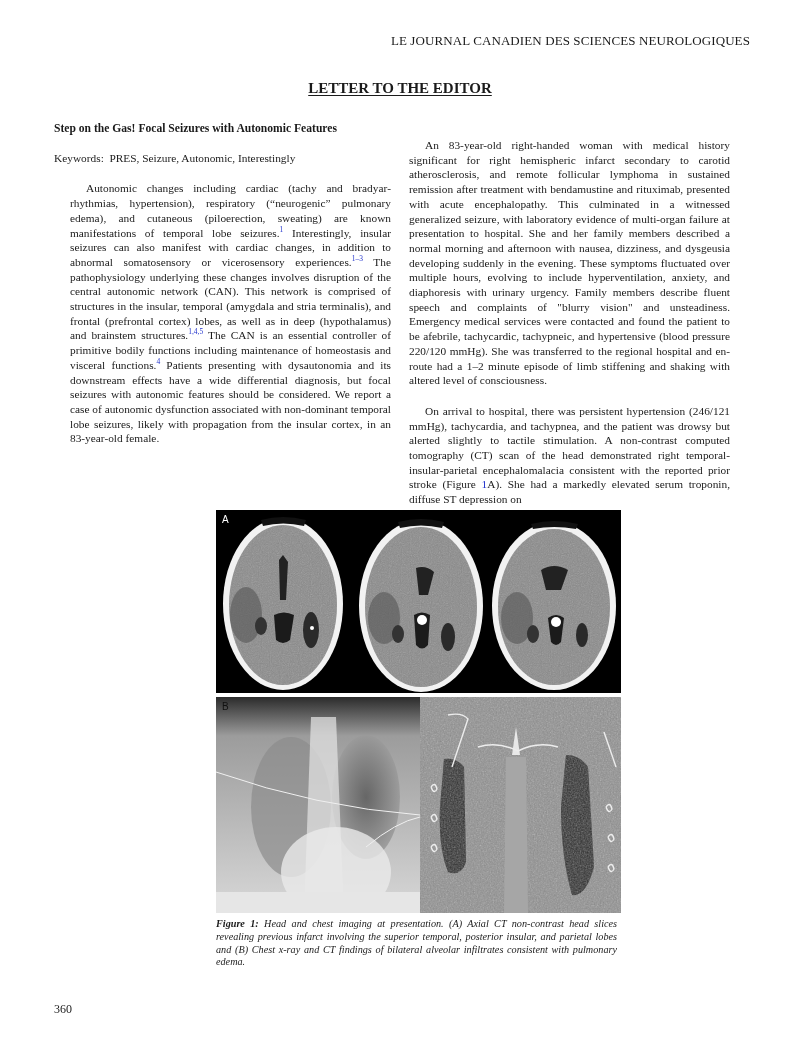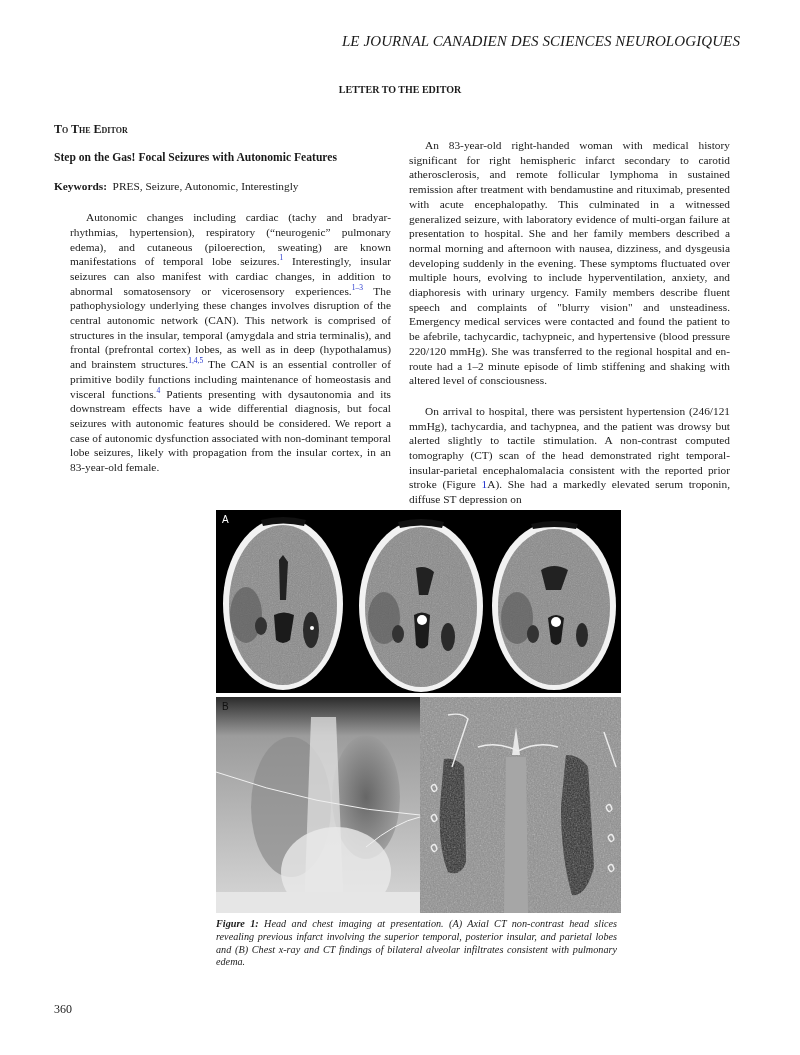--- a/index.html
+++ b/index.html
@@ -1,27 +1,27 @@
 <!DOCTYPE html>
 <html><head>
 <meta charset="utf-8">
 <style>
   html, body { margin: 0; padding: 0; background: #ffffff; }
   body { width: 800px; height: 1055px; position: relative; overflow: hidden;
          font-family: "Liberation Serif", "DejaVu Serif", serif; color: #1a1a1a; }
-  .running-head { position: absolute; top: 33px; right: 60px; font-size: 15px; letter-spacing: 0.1px; font-style: italic; }
+  .running-head { position: absolute; top: 33px; right: 50px; font-size: 13px; letter-spacing: 0.1px; }
   .section-title { position: absolute; top: 79px; left: 0; width: 800px; text-align: center; }
-  .section-title span { font-weight: bold; font-size: 10px; text-underline-offset: 2px; }
+  .section-title span { font-weight: bold; font-size: 15px; text-decoration: underline; text-underline-offset: 2px; }
   .col { position: absolute; top: 122px; width: 353px; font-size: 11.35px; line-height: 14.7px; text-align: justify; }
   .col-left { left: 54px; }
   .col-right { left: 393px; }
   .to-editor { font-weight: bold; font-variant: small-caps; font-size: 12px; margin: 0 0 14px 0; }
   .article-title { font-weight: bold; font-size: 11.6px; margin: 0 0 14px 0; }
   .keywords { margin: 0 0 14px 0; }
-  .keywords b { font-weight: bold; }
+  .keywords b { font-weight: normal; }
   .para { margin: 16px; text-indent: 16px; hyphens: manual; }
   sup { font-size: 7.5px; line-height: 0; vertical-align: 5px; }
   .ref { color: #2233cc; }
   .figure { position: absolute; left: 216px; top: 510px; width: 405px; height: 403px; background: #fff; }
   .panel-a { position: absolute; left: 0; top: 0; width: 405px; height: 183px; background: #000; overflow: hidden; }
   .panel-b { position: absolute; left: 0; top: 187px; width: 405px; height: 216px; overflow: hidden; }
   .panel-label { position: absolute; left: 6px; top: 4px; color: #fff; font-family: "Liberation Sans", sans-serif; font-size: 10px; }
   .panel-b .panel-label { color: #111; }
   .caption { position: absolute; left: 216px; top: 918px; width: 401px; font-style: italic; font-size: 10.2px; line-height: 12.8px; text-align: justify; }
   .caption b { font-weight: bold; }
@@ -30,21 +30,20 @@
 </head>
 <body>
 
 <div class="running-head">LE JOURNAL CANADIEN DES SCIENCES NEUROLOGIQUES</div>
 
 <div class="section-title">
   <span>LETTER TO THE EDITOR</span>
 </div>
 
 <div class="col col-left">
-  <p class="to-editor">To The Editor</p>
   <p class="article-title">Step on the Gas! Focal Seizures with Autonomic Features</p>
   <p class="keywords">
     <b>Keywords:</b>&nbsp;
     <span>PRES, Seizure, Autonomic, Interestingly</span>
   </p>
   <p class="para"><span>Autonomic changes including cardiac (tachy and bradyar­rhythmias, hypertension), respiratory (“neurogenic” pulmonary edema), and cutaneous (piloerection, sweating) are known manifestations of temporal lobe seizures.</span><sup class="ref">1</sup><span> Interestingly, insular seizures can also manifest with cardiac changes, in addition to abnormal somatosensory or vicerosensory experiences.</span><sup class="ref">1–3</sup><span> The pathophysiology underlying these changes involves disruption of the central autonomic network (CAN). This network is comprised of structures in the insular, temporal (amygdala and stria termi­nalis), and frontal (prefrontal cortex) lobes, as well as in deep (hypothalamus) and brainstem structures.</span><sup class="ref">1,4,5</sup><span> The CAN is an essential controller of primitive bodily functions including main­tenance of homeostasis and visceral functions.</span><sup class="ref">4</sup><span> Patients present­ing with dysautonomia and its downstream effects have a wide differential diagnosis, but focal seizures with autonomic features should be considered. We report a case of autonomic dysfunction associated with non-dominant temporal lobe seizures, likely with propagation from the insular cortex, in an 83-year-old female.</span></p>
 </div>
 
 <div class="col col-right">
   <p class="para">An 83-year-old right-handed woman with medical history significant for right hemispheric infarct secondary to carotid atherosclerosis, and remote follicular lymphoma in sustained remission after treatment with bendamustine and rituximab, pre­sented with acute encephalopathy. This culminated in a witnessed generalized seizure, with laboratory evidence of multi-organ fail­ure at presentation to hospital. She and her family members described a normal morning and afternoon with nausea, dizziness, and dysgeusia developing suddenly in the evening. These symp­toms fluctuated over multiple hours, evolving to include hyper­ventilation, anxiety, and diaphoresis with urinary urgency. Family members describe fluent speech and complaints of "blurry vision" and unsteadiness. Emergency medical services were contacted and found the patient to be afebrile, tachycardic, tachypneic, and hypertensive (blood pressure 220/120 mmHg). She was transferred to the regional hospital and en-route had a 1–2 minute episode of limb stiffening and shaking with altered level of consciousness.</p>

